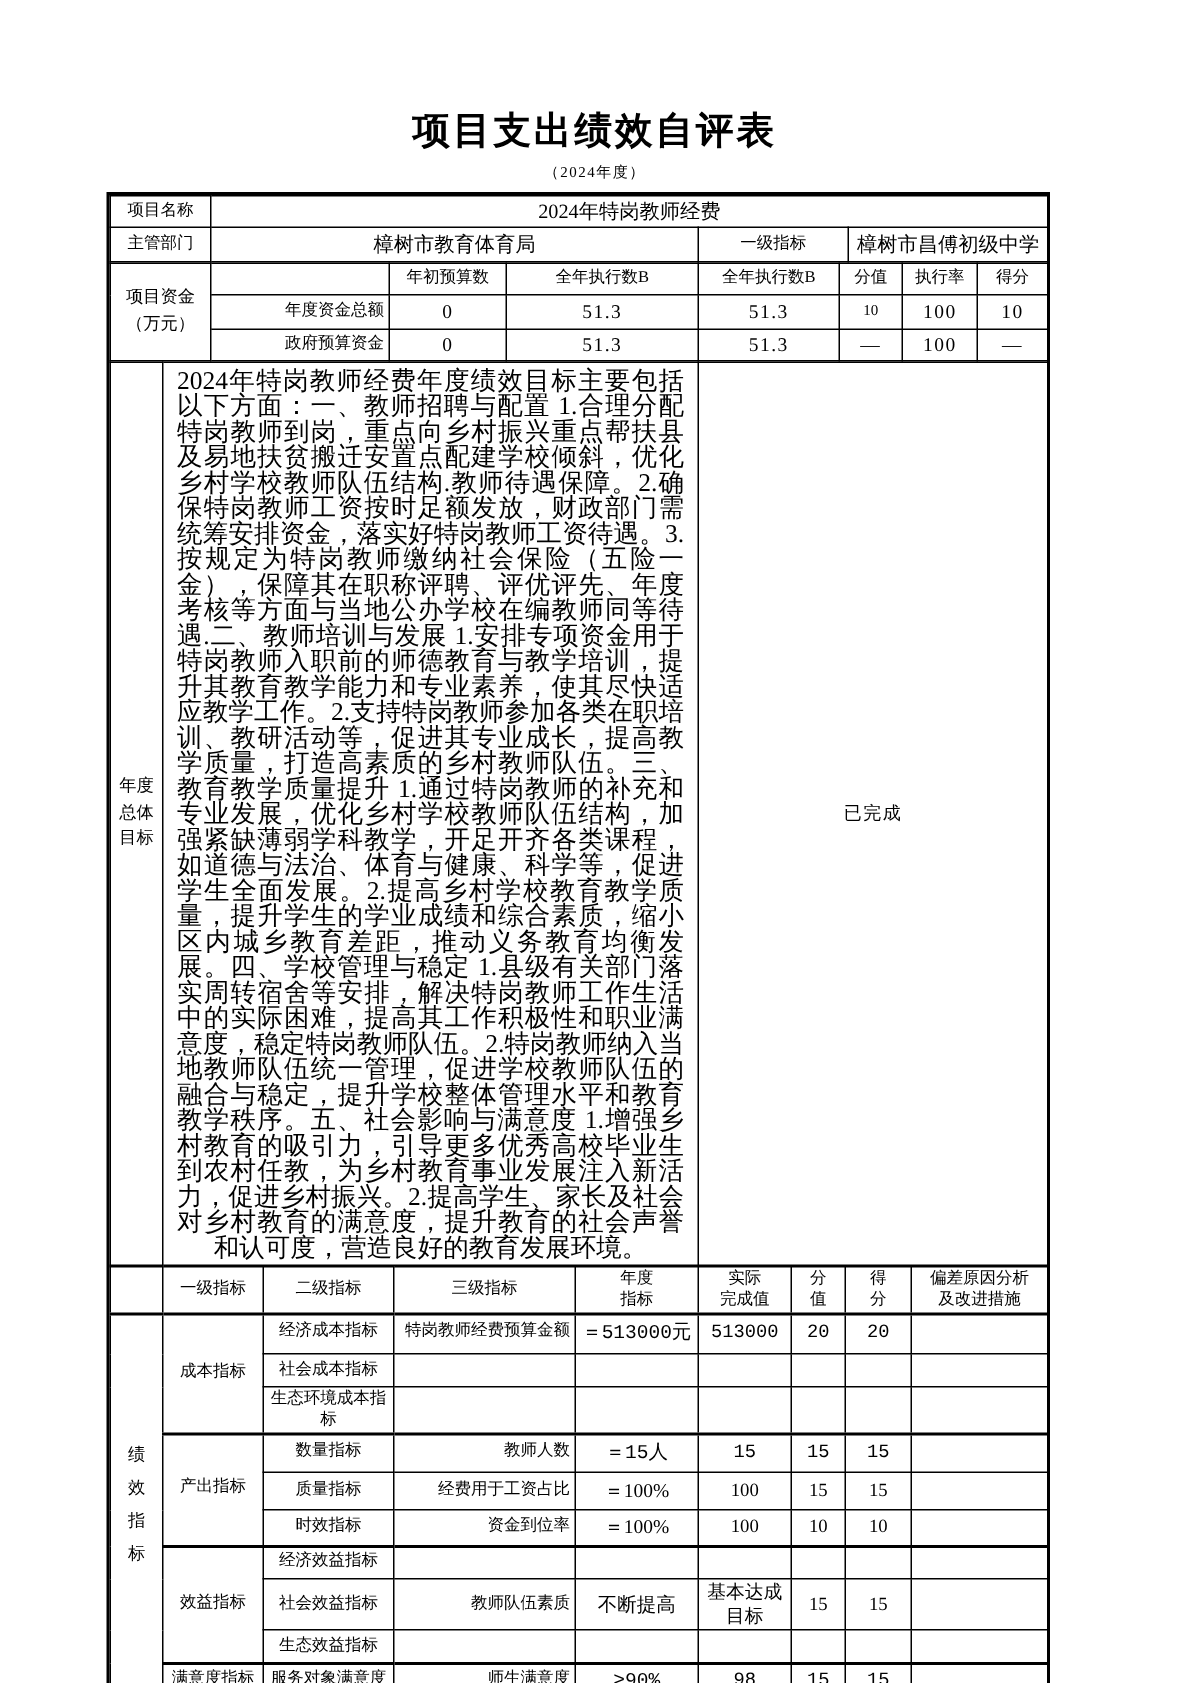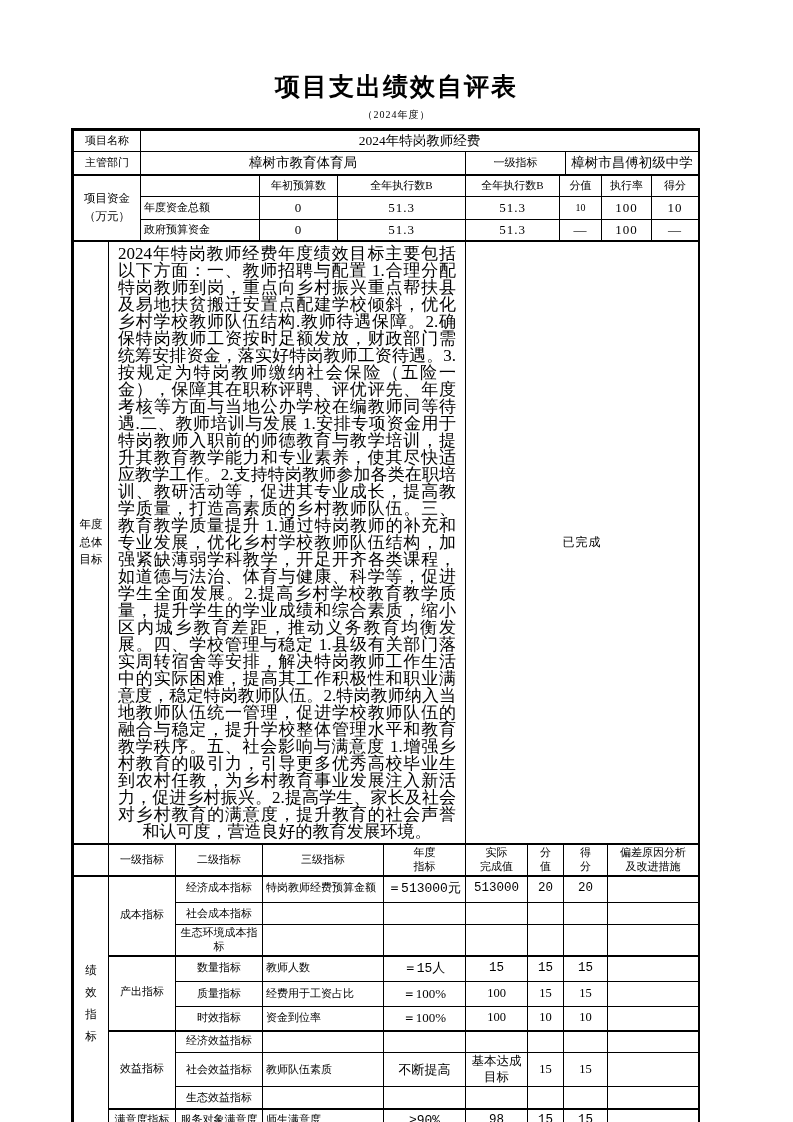--- a/index.html
+++ b/index.html
@@ -29,21 +29,21 @@
   td{
     border:1px solid #000;
     font-size:11px;
     text-align:center;
     vertical-align:middle;
     padding:1px 3px;
     overflow:hidden;
     line-height:1.25;
   }
   .ml{white-space:pre-line;}
-  .left{text-align:left;}
+  .left{text-align:right;}
   .lg{font-size:13.5px;}
   .num{font-size:13px;letter-spacing:1px;}
   .sm{font-size:10px;}
   .target{font-size:13px;text-align:center;}
   .val{font-size:12.5px;}
   .vlabel{font-size:11.5px;line-height:1.55;}
   .vlabel4{font-size:11.5px;line-height:1.9;}
   .goal-text{
     font-size:17px;line-height:17px;
     text-align:justify;text-align-last:center;

